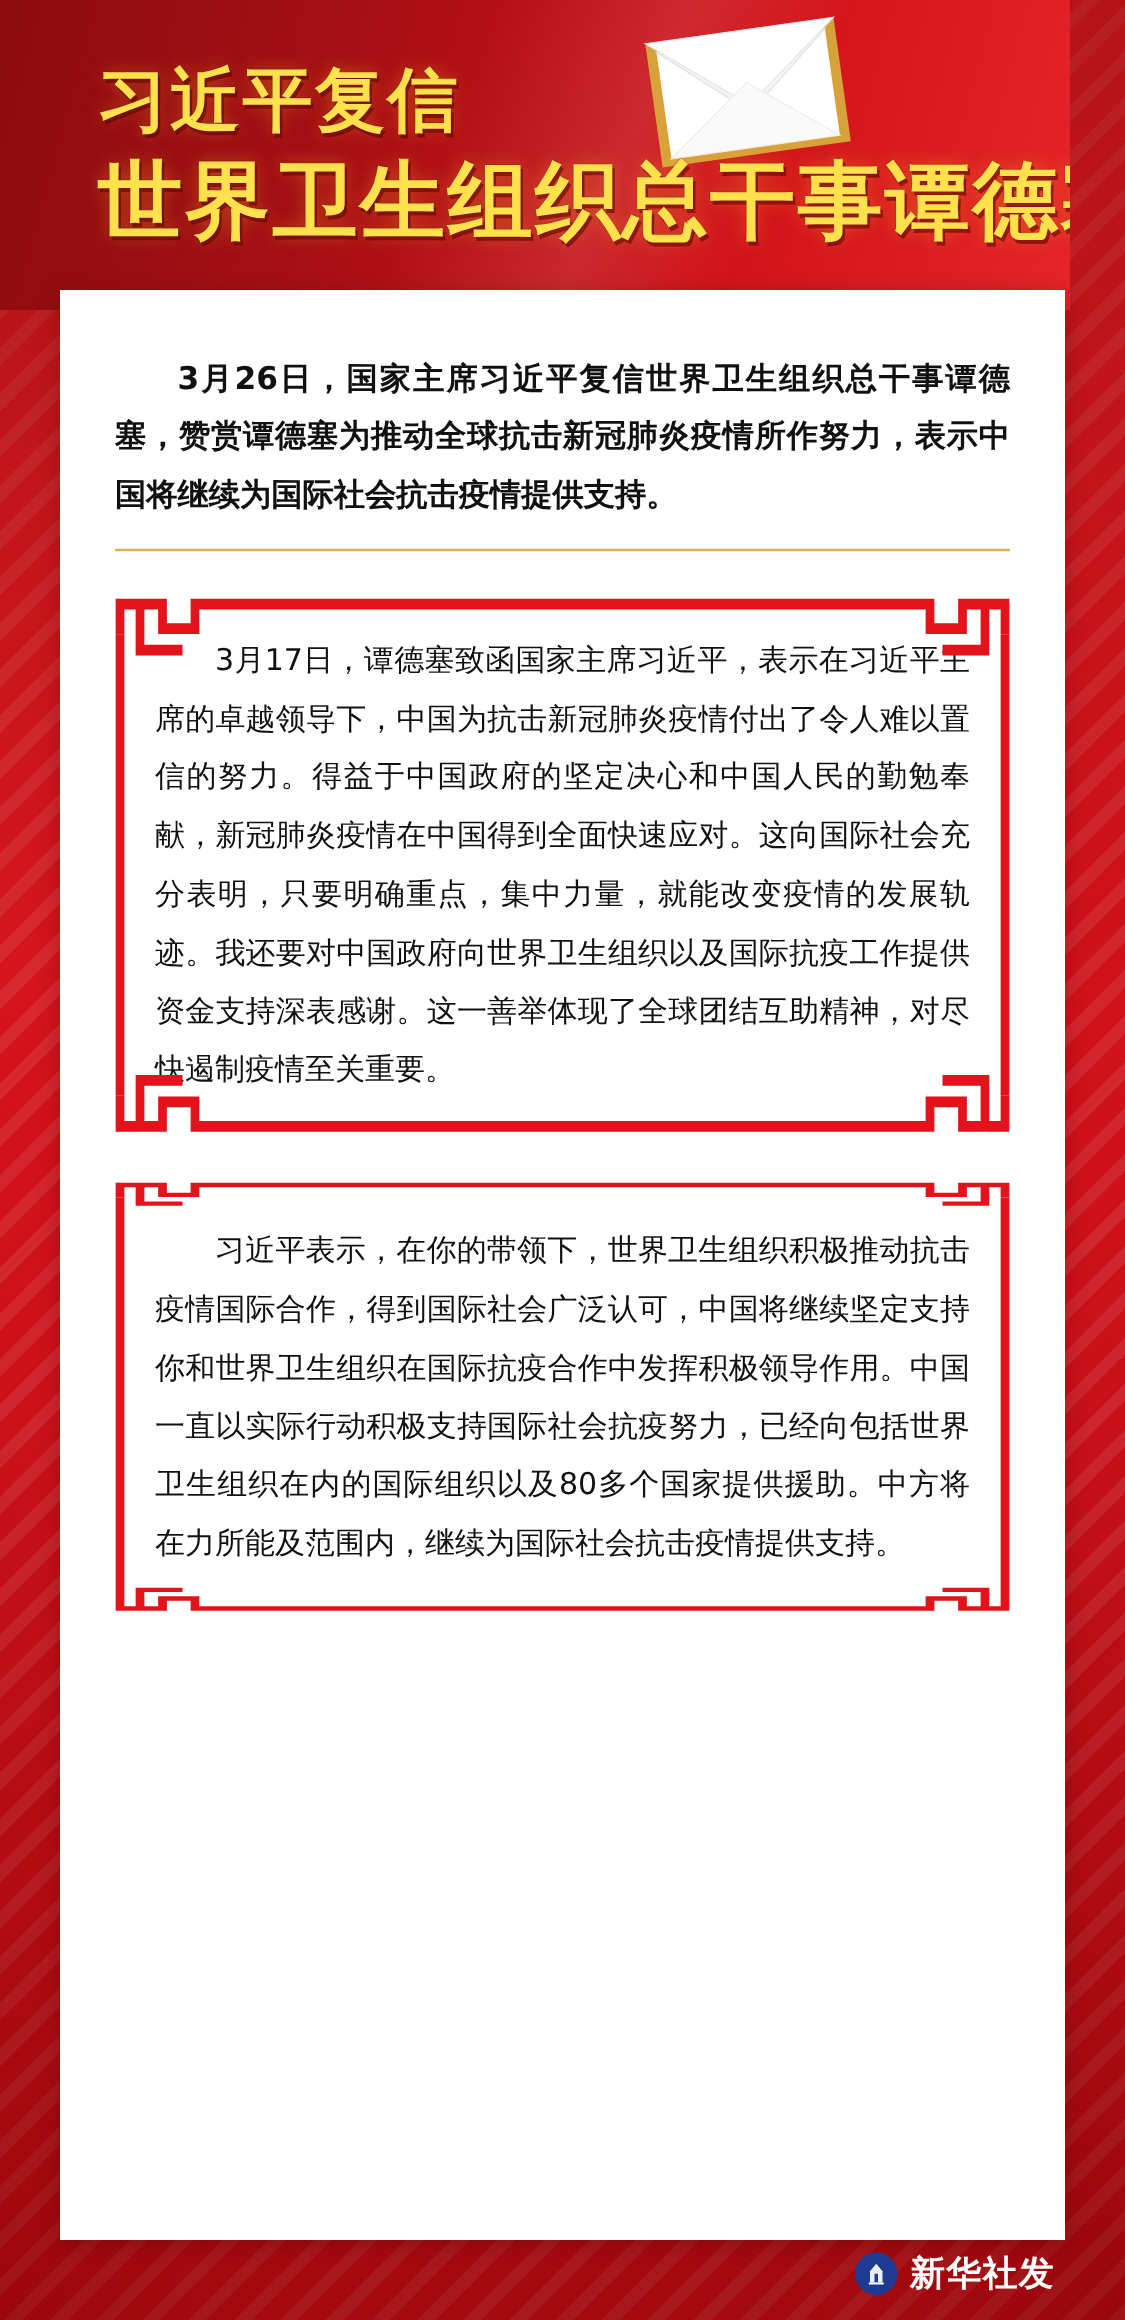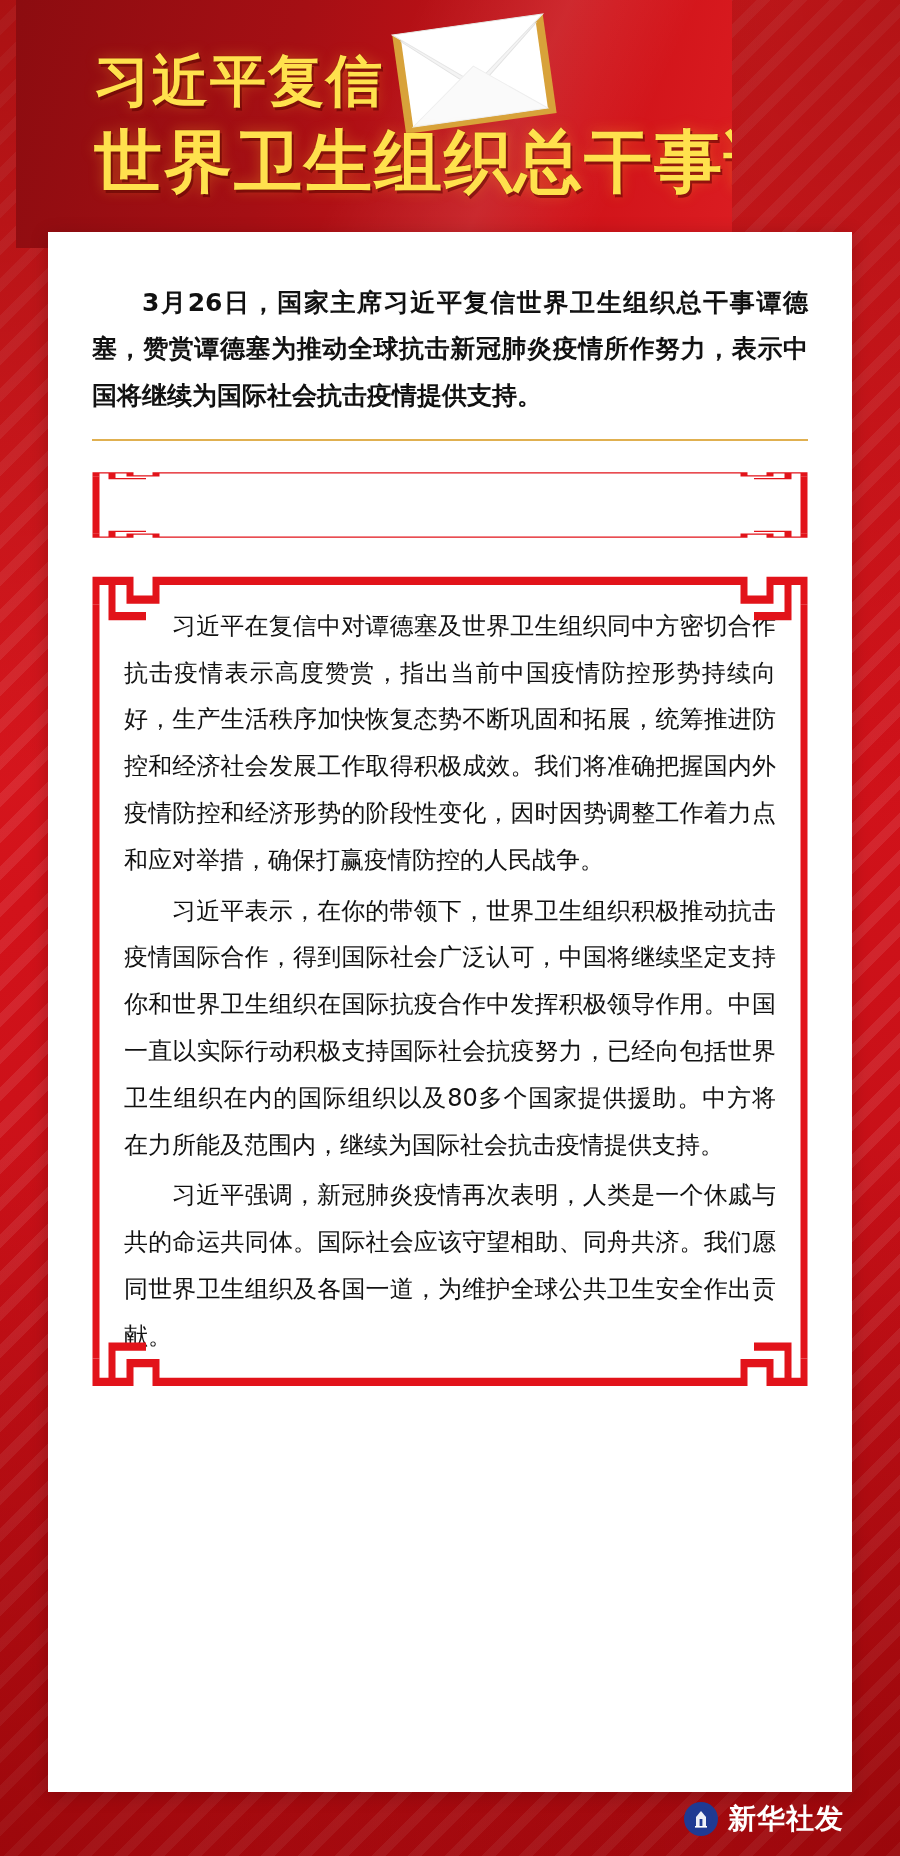--- a/index.html
+++ b/index.html
@@ -35,25 +35,26 @@
       radial-gradient(circle at 0% 0%, rgba(120,0,0,0.55) 0%, rgba(120,0,0,0) 38%),
       radial-gradient(circle at 100% 0%, rgba(120,0,0,0.45) 0%, rgba(120,0,0,0) 40%),
       radial-gradient(circle at 0% 100%, rgba(120,0,0,0.45) 0%, rgba(120,0,0,0) 35%),
       radial-gradient(circle at 100% 100%, rgba(120,0,0,0.45) 0%, rgba(120,0,0,0) 35%);
     pointer-events: none;
   }
 
   
   .header {
     position: absolute;
-    left: 16px;
+    left: 0;
     top: 0;
-    width: 716px;
+    width: 816px;
     height: 248px;
     overflow: hidden;
+    padding-left: 40px;
   }
   .header-dark {
     position: absolute;
     left: 0; top: 0;
     width: 900px; height: 248px;
     background:
       linear-gradient(105deg, #8c0c10 0%, #a50f14 30%, #cf1218 62%, #e7272b 100%);
   }
   .header-sheen {
     position: absolute;
@@ -222,40 +223,39 @@
 
               <path d="M6,330 L6,350 L40,350 L40,334 L66,334 L66,350 L654,350 L654,334 L680,334 L680,350 L714,350 L714,330"></path>
               <path d="M22,350 L22,320 L56,320"></path>
               <path d="M698,350 L698,320 L664,320"></path>
 
               <path d="M6,30 L6,330"></path>
               <path d="M714,30 L714,330"></path>
             </g>
           </svg>
         </div>
+        <p>3月17日，谭德塞致函国家主席习近平，表示在习近平主席的卓越领导下，中国为抗击新冠肺炎疫情付出了令人难以置信的努力。得益于中国政府的坚定决心和中国人民的勤勉奉献，新冠肺炎疫情在中国得到全面快速应对。这向国际社会充分表明，只要明确重点，集中力量，就能改变疫情的发展轨迹。我还要对中国政府向世界卫生组织以及国际抗疫工作提供资金支持深表感谢。这一善举体现了全球团结互助精神，对尽快遏制疫情至关重要。</p>
       </div>
 
       <div class="ornbox">
         <div class="orn-edge">
           <svg width="100%" height="100%" viewBox="0 0 720 700" preserveAspectRatio="none" xmlns="http://www.w3.org/2000/svg">
             <g fill="none" stroke="#e2131a" stroke-width="7">
               <path d="M6,30 L6,10 L40,10 L40,26 L66,26 L66,10 L654,10 L654,26 L680,26 L680,10 L714,10 L714,30"></path>
               <path d="M22,10 L22,40 L56,40"></path>
               <path d="M698,10 L698,40 L664,40"></path>
               <path d="M6,670 L6,690 L40,690 L40,674 L66,674 L66,690 L654,690 L654,674 L680,674 L680,690 L714,690 L714,670"></path>
               <path d="M22,690 L22,660 L56,660"></path>
               <path d="M698,690 L698,660 L664,660"></path>
               <path d="M6,30 L6,670"></path>
               <path d="M714,30 L714,670"></path>
             </g>
           </svg>
         </div>
-        <p>习近平在复信中对谭德塞及世界卫生组织同中方密切合作抗击疫情表示高度赞赏，指出当前中国疫情防控形势持续向好，生产生活秩序加快恢复态势不断巩固和拓展，统筹推进防控和经济社会发展工作取得积极成效。我们将准确把握国内外疫情防控和经济形势的阶段性变化，因时因势调整工作着力点和应对举措，确保打赢疫情防控的人民战争。</p>
         <p>习近平表示，在你的带领下，世界卫生组织积极推动抗击疫情国际合作，得到国际社会广泛认可，中国将继续坚定支持你和世界卫生组织在国际抗疫合作中发挥积极领导作用。中国一直以实际行动积极支持国际社会抗疫努力，已经向包括世界卫生组织在内的国际组织以及80多个国家提供援助。中方将在力所能及范围内，继续为国际社会抗击疫情提供支持。</p>
-        <p>习近平强调，新冠肺炎疫情再次表明，人类是一个休戚与共的命运共同体。国际社会应该守望相助、同舟共济。我们愿同世界卫生组织及各国一道，为维护全球公共卫生安全作出贡献。</p>
       </div>
 
     </div>
   </div>
 
   <div class="footer">
     <div class="logo-circle">
       <svg width="24" height="24" viewBox="0 0 24 24" xmlns="http://www.w3.org/2000/svg">
         <circle cx="12" cy="12" r="11.5" fill="#1f3a93"></circle>
         <path d="M12 4 L17 10 L17 19 L7 19 L7 10 Z" fill="#ffffff" opacity="0.92"></path>

